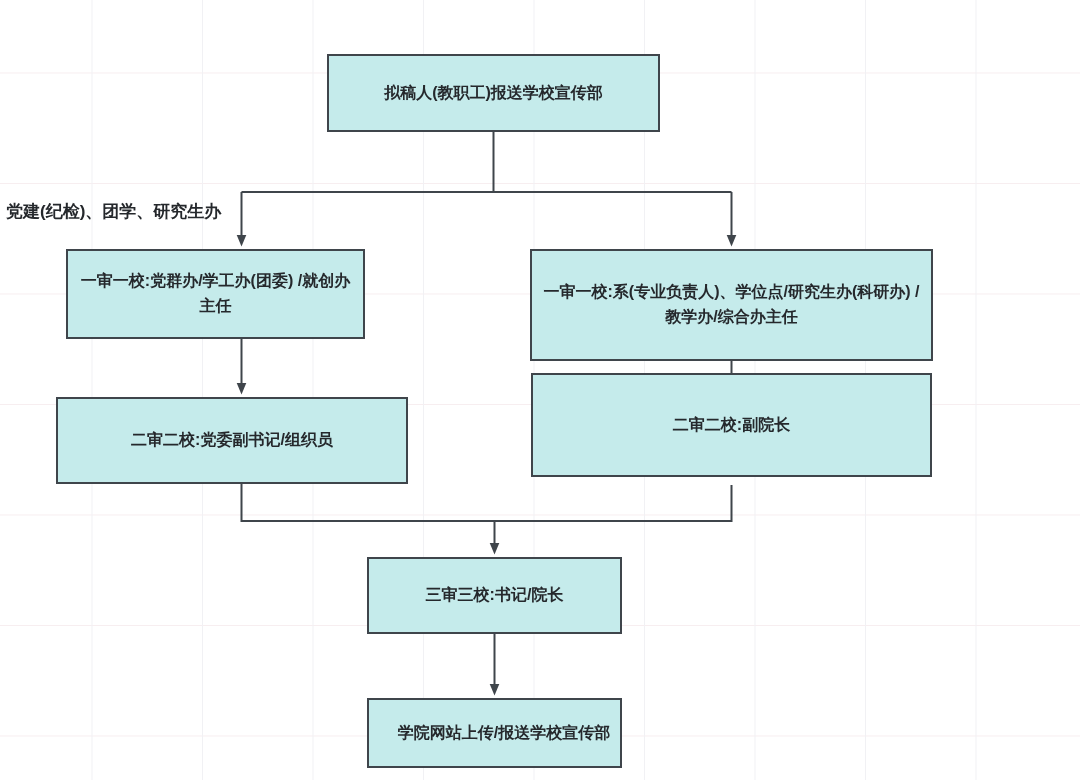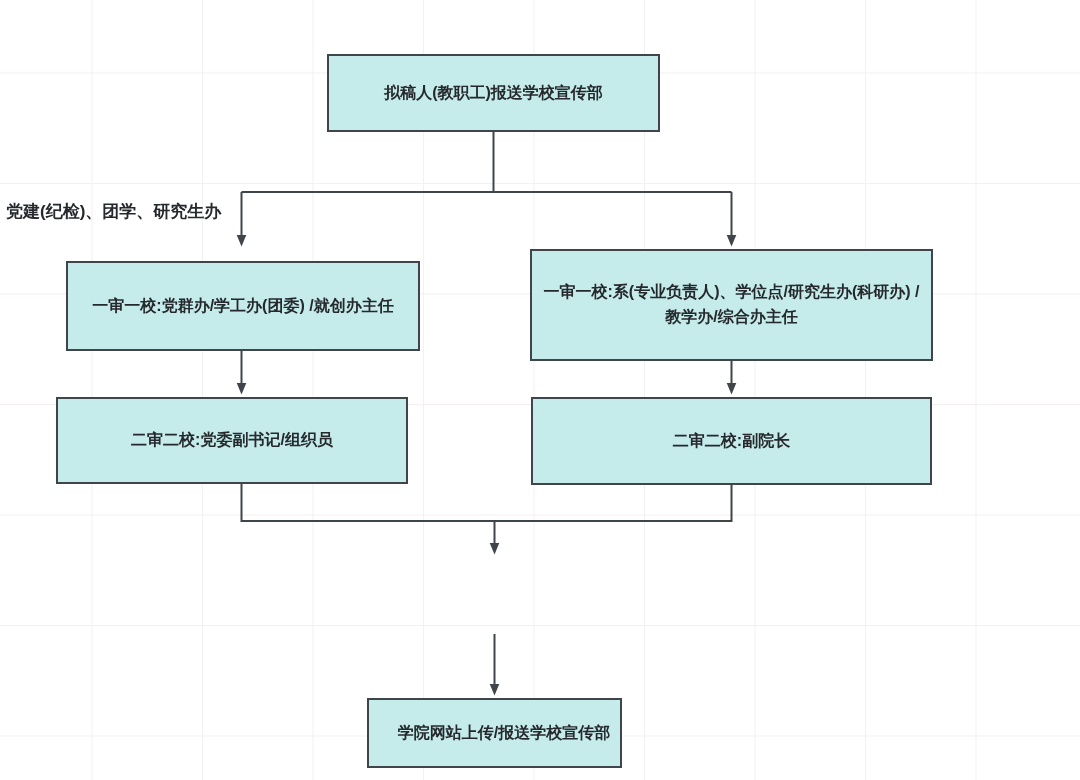--- a/index.html
+++ b/index.html
@@ -55,24 +55,24 @@
   }
   .edge-label {
     position: absolute;
     color: var(--text-color);
     font-weight: bold;
     font-size: 17px;
     white-space: nowrap;
   }
   
   #node-draft        { left: 327px; top:  54px; width: 333px; height: 78px; }
-  #node-left-rev1    { left:  66px; top: 261px; width: 354px; height: 90px; }
+  #node-left-rev1    { left:  66px; top: 249px; width: 299px; height: 90px; }
   #node-right-rev1   { left: 530px; top: 249px; width: 403px; height: 112px; }
   #node-left-rev2    { left:  56px; top: 397px; width: 352px; height: 87px; }
-  #node-right-rev2   { left: 531px; top: 397px; width: 401px; height: 88px; }
+  #node-right-rev2   { left: 531px; top: 373px; width: 401px; height: 104px; }
   #node-rev3         { left: 367px; top: 557px; width: 255px; height: 77px; }
   #node-publish      { left: 367px; top: 698px; width: 255px; height: 70px; padding-left: 28px; }
   #label-left-branch  { left: 6px;   top: 200px; }
   #label-right-branch { left: 740px; top: 200px; }
 </style>
 </head>
 <body>
 
 <div class="canvas">
 
@@ -115,18 +115,21 @@
   </div>
 
   <div class="node" id="node-left-rev2">
     <span>二审二校:党委副书记/组织员</span>
   </div>
 
   <div class="node" id="node-right-rev2">
     <span>二审二校:副院长</span>
   </div>
 
+  <div class="node" id="node-rev3">
+    <span>三审三校:书记/院长</span>
+  </div>
 
   <div class="node" id="node-publish">
     <span>学院网站上传/报送学校宣传部</span>
   </div>
 
 </div>
 
 </body></html>

